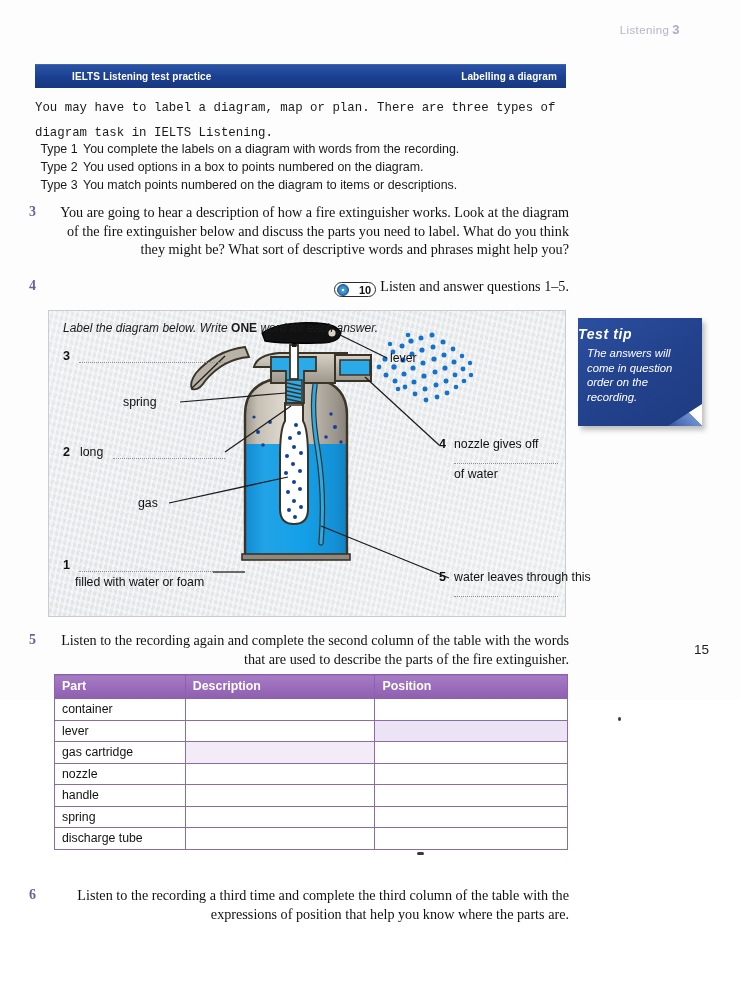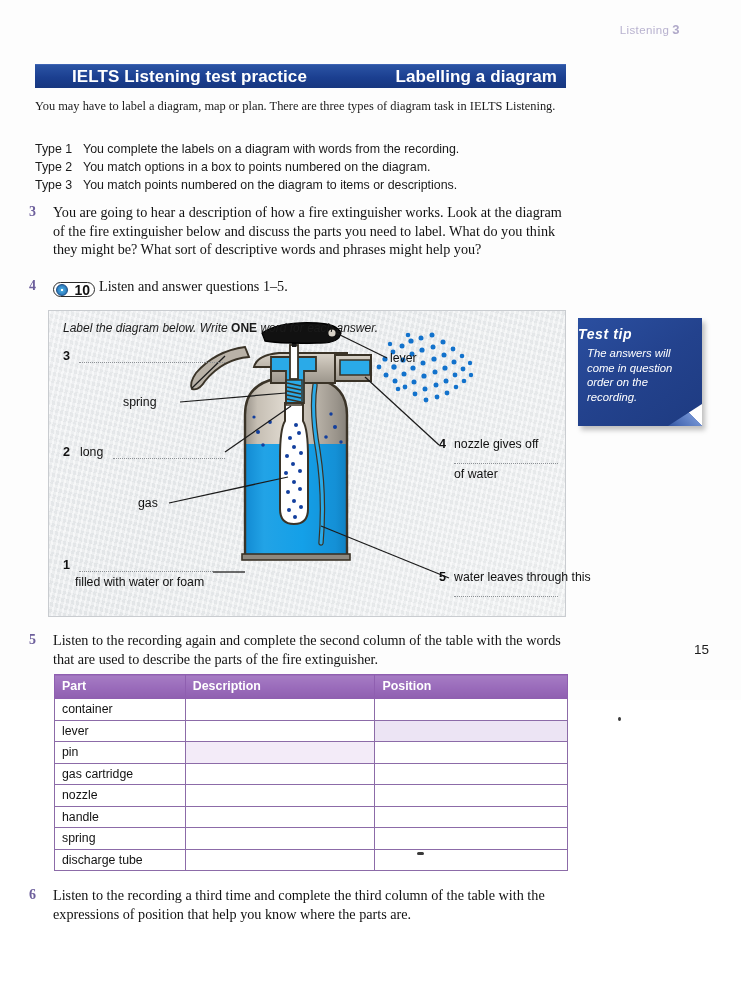--- a/index.html
+++ b/index.html
@@ -46,68 +46,68 @@
     background: linear-gradient(180deg,#2b54a4 0%, #1b3f90 55%, #17377f 100%);
     display: flex;
     align-items: center;
     justify-content: space-between;
     padding: 0 9px 0 9px;
     border-top: 1px solid #3e64b4;
   }
   .banner span {
     font-family: "Liberation Sans", sans-serif;
     font-weight: bold;
-    font-size: 17px;
+    font-size: 10px;
     color: #ffffff;
     letter-spacing: .1px;
     padding-left: 28px;
   }
 
   
   .intro {
     position: absolute;
     left: 35px;
     top: 96px;
     width: 530px;
-    font-family: Liberation Serif, serif;
+    font-family: Liberation Mono, monospace;
     font-size: 12.4px;
-    line-height: 20px;
+    line-height: 25px;
     color: #1a1a1a;
   }
 
   .type-list {
     position: absolute;
     left: 35px;
     top: 141px;
     width: 530px;
     font-family: "Liberation Sans", sans-serif;
     font-size: 12.4px;
     line-height: 17.8px;
     color: #1a1a1a;
   }
   .type-row { display: flex; }
-  .type-key { width: 48px; flex: 0 0 48px; }
+  .type-key { width: 48px; flex: 0 0 48px; text-align: center; }
 
   
   .ex {
     position: absolute;
     display: flex;
     font-family: "Liberation Serif", serif;
     font-size: 14.2px;
     line-height: 18.6px;
     color: #111;
   }
   .ex-num {
     flex: 0 0 24px;
     width: 24px;
     font-weight: bold;
     color: #6d5f9c;
     font-size: 14px;
   }
-  .ex-body { flex: 1; }
+  .ex-body { flex: 1; text-align: right; }
 
   #ex3 { left: 29px; top: 203px; width: 540px; }
   #ex4 { left: 29px; top: 277px; width: 540px; }
   #ex5 { left: 29px; top: 631px; width: 540px; }
   #ex6 { left: 29px; top: 886px; width: 540px; }
 
   
   .audio-icon {
     display: inline-block;
     position: relative;
@@ -126,21 +126,21 @@
     width: 12px; height: 12px;
     border-radius: 50%;
     background: radial-gradient(circle at 50% 50%, #ffffff 0%, #ffffff 17%, #4aa8dd 19%, #2f7fc0 62%, #1d5e9c 100%);
     border: .8px solid #1d4f86;
   }
   .audio-icon .trk {
     position: absolute;
     right: 4px; top: 0px;
     font-family: "Liberation Sans", sans-serif;
     font-weight: bold;
-    font-size: 14px;
+    font-size: 11px;
     line-height: 14px;
     color: #111;
   }
 
   
   #diagram-panel {
     position: absolute;
     left: 48px;
     top: 310px;
     width: 518px;
@@ -296,21 +296,21 @@
 
   <div class="intro">You may have to label a diagram, map or plan. There are three types of diagram task in IELTS Listening.</div>
 
   <div class="type-list">
     <div class="type-row">
       <span class="type-key">Type 1</span>
       <span>You complete the labels on a diagram with words from the recording.</span>
     </div>
     <div class="type-row">
       <span class="type-key">Type 2</span>
-      <span>You match options in a box to points numbered on the diagram.</span>
+      <span>You used options in a box to points numbered on the diagram.</span>
     </div>
     <div class="type-row">
       <span class="type-key">Type 3</span>
       <span>You match points numbered on the diagram to items or descriptions.</span>
     </div>
   </div>
 
   <div class="ex" id="ex3">
     <div class="ex-num">3</div>
     <div class="ex-body">You are going to hear a description of how a fire extinguisher works. Look at the diagram of the fire extinguisher below and discuss the parts you need to label. What do you think they might be? What sort of descriptive words and phrases might help you?</div>
@@ -539,25 +539,20 @@
         <td class="c-part">container</td>
         <td class="c-desc"></td>
         <td class="c-pos"></td>
       </tr>
       <tr>
         <td class="c-part">lever</td>
         <td class="c-desc"></td>
         <td class="c-pos"></td>
       </tr>
       <tr>
-        <td class="c-part">pin</td>
-        <td class="c-desc"></td>
-        <td class="c-pos"></td>
-      </tr>
-      <tr>
         <td class="c-part">gas cartridge</td>
         <td class="c-desc"></td>
         <td class="c-pos"></td>
       </tr>
       <tr>
         <td class="c-part">nozzle</td>
         <td class="c-desc"></td>
         <td class="c-pos"></td>
       </tr>
       <tr>

